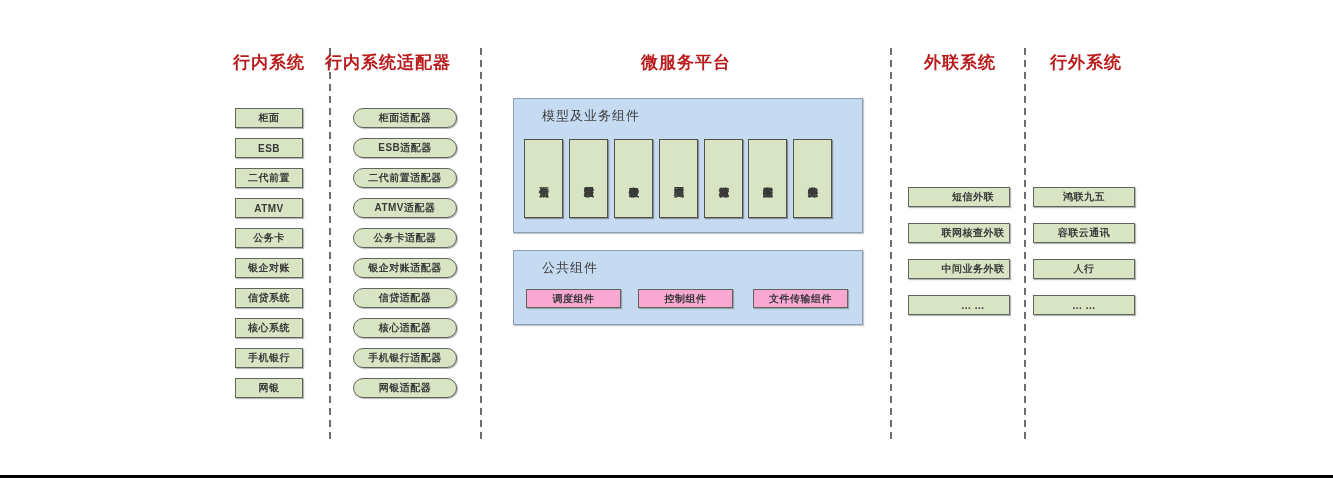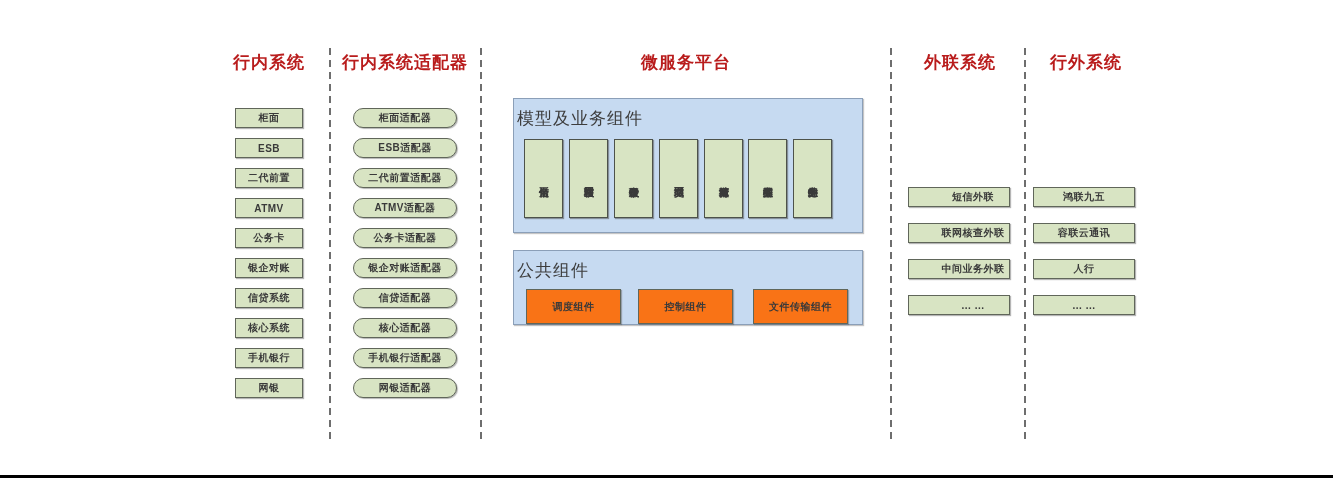--- a/index.html
+++ b/index.html
@@ -26,54 +26,54 @@
   .c1 { left:235px; width:68px; }
   .c2 { left:353px; width:104px;border-radius:10px; }
   .c4 { left:908px; width:102px;padding-left:28px; }
   .c5 { left:1033px; width:102px; }
   .bluebox {
     position:absolute; left:513px; width:350px; box-sizing:border-box;
     background:#c6daf1; border:1px solid #8b9fb8;
     box-shadow:1px 1px 1px rgba(90,90,90,0.35);
   }
   .blue-label {
-    position:absolute; left:3px; top:8px;
-    font-size:17px; color:#3d3d3d; letter-spacing:1px;
+    position:absolute; left:28px; top:8px;
+    font-size:13px; color:#3d3d3d; letter-spacing:1px;
   }
   .vbox {
     position:absolute; top:40px; width:39px; height:79px; box-sizing:border-box;
     background:#d8e4c3; border:1px solid #4d524a;
     box-shadow:1px 1px 1px rgba(70,70,70,0.5);
     display:flex; align-items:center; justify-content:center;
     writing-mode:vertical-rl; text-orientation:upright;
     font-size:10px; font-weight:bold; color:#3a3a3a; line-height:1;
   }
   .hbox {
-    position:absolute; width:95px; height:35px; box-sizing:border-box;
-    background:#f97316; border:1px solid #60665a;
+    position:absolute; width:95px; height:19px; box-sizing:border-box;
+    background:#f9a8d4; border:1px solid #60665a;
     box-shadow:1px 1px 1px rgba(90,90,90,0.45);
     display:flex; align-items:center; justify-content:center;
     font-size:10px; font-weight:bold; color:#3a3a3a; letter-spacing:0.5px;
   }
   .bottom-rule {
     position:absolute; left:0; top:475px; width:1333px; height:3px; background:#000000;
   }
 </style>
 </head>
 <body>
 
 <div class="canvas">
 
   <div class="divider" style="left:329px"></div>
   <div class="divider" style="left:480px"></div>
   <div class="divider" style="left:890px"></div>
   <div class="divider" style="left:1024px"></div>
 
   <div class="col-header" style="left:199px;width:140px">行内系统</div>
-  <div class="col-header" style="left:335px;width:140px">行内系统适配器</div>
+  <div class="col-header" style="left:318px;width:140px">行内系统适配器</div>
   <div class="col-header" style="left:616px;width:140px">微服务平台</div>
   <div class="col-header" style="left:1016px;width:140px">行外系统</div>
   <div class="col-header" style="left:890px;width:140px">外联系统</div>
 
   <div class="gbox c1" style="top:108px">柜面</div>
   <div class="gbox c1" style="top:138px">ESB</div>
   <div class="gbox c1" style="top:168px">二代前置</div>
   <div class="gbox c1" style="top:198px">ATMV</div>
   <div class="gbox c1" style="top:228px">公务卡</div>
   <div class="gbox c1" style="top:258px">银企对账</div>

